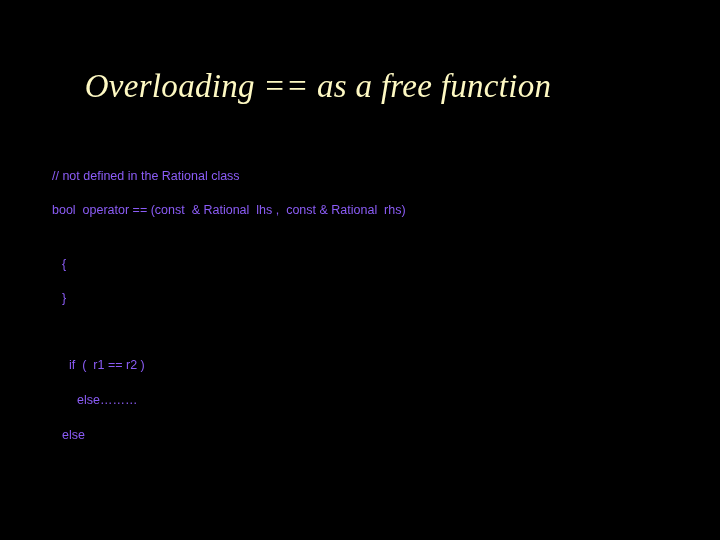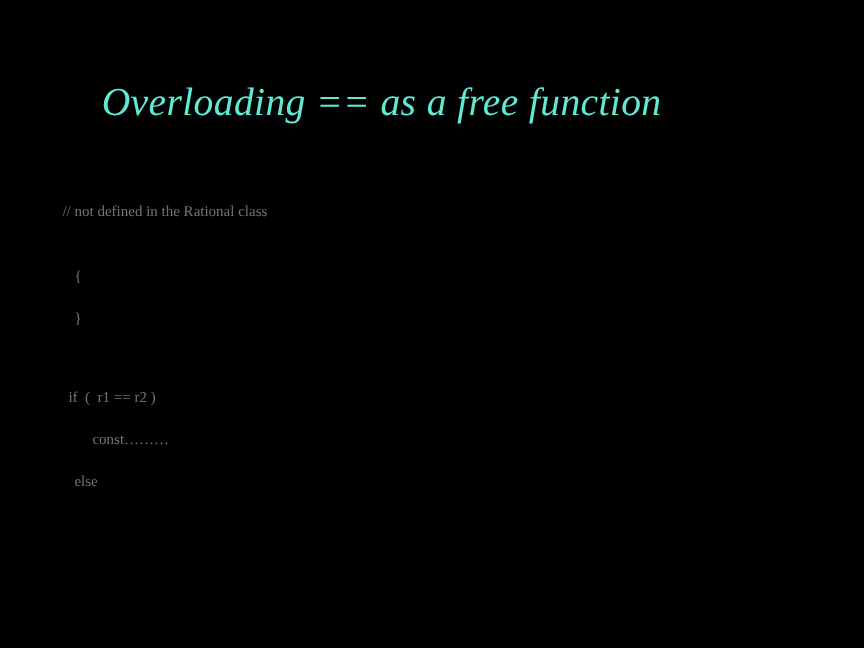--- a/index.html
+++ b/index.html
@@ -18,63 +18,64 @@
     width: 720px;
     height: 540px;
     background: #000000;
   }
   .slide-title {
     position: absolute;
     left: 0;
     top: 68px;
     width: 636px;
     text-align: center;
-    color: #5eead4;
+    color: #fef9c3;
     font-family: "Liberation Serif", serif;
     font-size: 33px;
     font-style: italic;
     font-weight: normal;
     letter-spacing: 0.3px;
     white-space: nowrap;
   }
   .body-block {
     position: absolute;
     left: 52px;
     top: 170px;
     width: 640px;
     color: #ffffff;
     font-size: 12.5px;
     line-height: 1.1;
   }
   .code-line {
     white-space: pre;
-    color: #737373;
-    font-family: Liberation Serif, serif;
+    color: #8b5cf6;
+    font-family: Liberation Sans, sans-serif;
     font-size: 12.5px;
   }
   .ln-comment   { margin: 0 0 0 0; }
   .ln-signature { margin: 20px 0 0 0; }
   .ln-open      { margin: 40px 0 0 10px; }
   .ln-return    { margin: 21px 0 0 25px; }
   .ln-close     { margin: 21px 0 0 10px; }
   .ln-decl      { margin: 54px 0 0 0px; }
-  .ln-if        { margin: 53px 0 0 5px; }
+  .ln-if        { margin: 53px 0 0 17px; }
   .ln-cout1     { margin: 21px 0 0 25px; }
   .ln-else      { margin: 21px 0 0 10px; }
 </style>
 </head>
 <body>
 
 <div class="slide">
 
   <div class="slide-title">Overloading == as a free function</div>
 
   <div class="body-block">
     <div class="code-line ln-comment">// not defined in the Rational class</div>
+    <div class="code-line ln-signature">bool  operator == (const  &amp; Rational  lhs ,  const &amp; Rational  rhs)</div>
     <div class="code-line ln-open">{</div>
     <div class="code-line ln-close">}</div>
     <div class="code-line ln-if">if  (  r1 == r2 )</div>
-    <div class="code-line ln-cout1">const………</div>
+    <div class="code-line ln-cout1">else………</div>
     <div class="code-line ln-else">else</div>
 
   </div>
 
 </div>
 
 </body></html>

